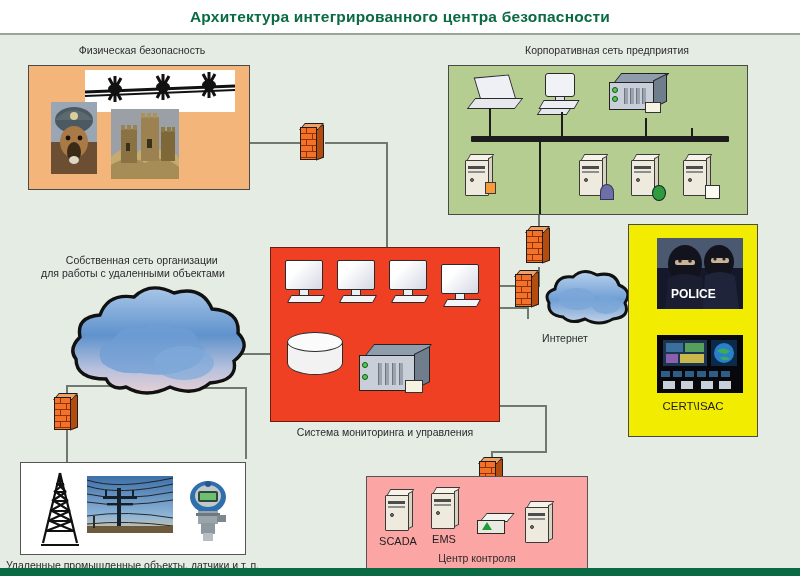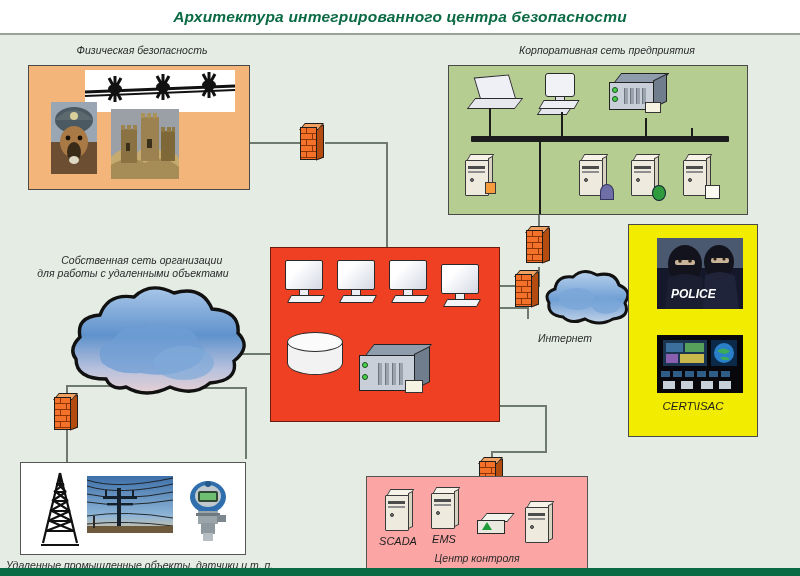--- a/index.html
+++ b/index.html
@@ -1,21 +1,21 @@
 <!DOCTYPE html>
 <html><head>
 <meta charset="utf-8">
 <style>
   html,body{margin:0;padding:0;}
   body{
     width:800px;height:576px;overflow:hidden;
     background:#ffffff;
     font-family:"Liberation Sans","DejaVu Sans",sans-serif;
   }
-  #page{position:relative;width:800px;height:511px;background:#ffffff;font-style:italic;}
+  #page{position:relative;width:800px;height:511px;background:#ffffff;}
 
   
   .header{position:absolute;left:0;top:0;width:800px;height:33px;background:#ffffff;
           display:flex;align-items:center;justify-content:center;}
   .header h1{margin:0;font-size:15.5px;font-weight:bold;color:#0a6a43;letter-spacing:.2px;
              font-family:"Liberation Sans","DejaVu Sans",sans-serif;white-space:nowrap;}
   .hdr-rule{position:absolute;left:0;top:33px;width:800px;height:2px;background:#9aa59a;}
 
   
   .canvas{position:absolute;left:0;top:35px;width:800px;height:533px;background:#e4ece4;overflow:hidden;}
@@ -433,20 +433,21 @@
             <s style="left:25px;top:7px;height:22px;"></s>
           <s style="left:32px;top:7px;height:22px;"></s>
             <s style="left:39px;top:7px;height:22px;"></s>
         </div>
         <div class="led" style="top:18px;"></div>
         <div class="led" style="top:30px;"></div>
         <div class="right" style="left:55px;top:6px;width:16px;height:36px;"></div>
         <div class="tray" style="left:46px;top:36px;width:18px;height:13px;"></div>
       </div>
     </div>
+    <div class="caption" style="left:265px;top:391px;width:240px;">Система мониторинга и управления</div>
 
     <div class="fw" style="left:514px;top:234px;">
       <div class="side"></div>
       <div class="topf"></div>
       <div class="face">
         <i style="top:5px;"></i>
           <i style="top:11px;"></i>
           <i style="top:17px;"></i>
           <i style="top:23px;"></i>
           <i style="top:29px;"></i>

